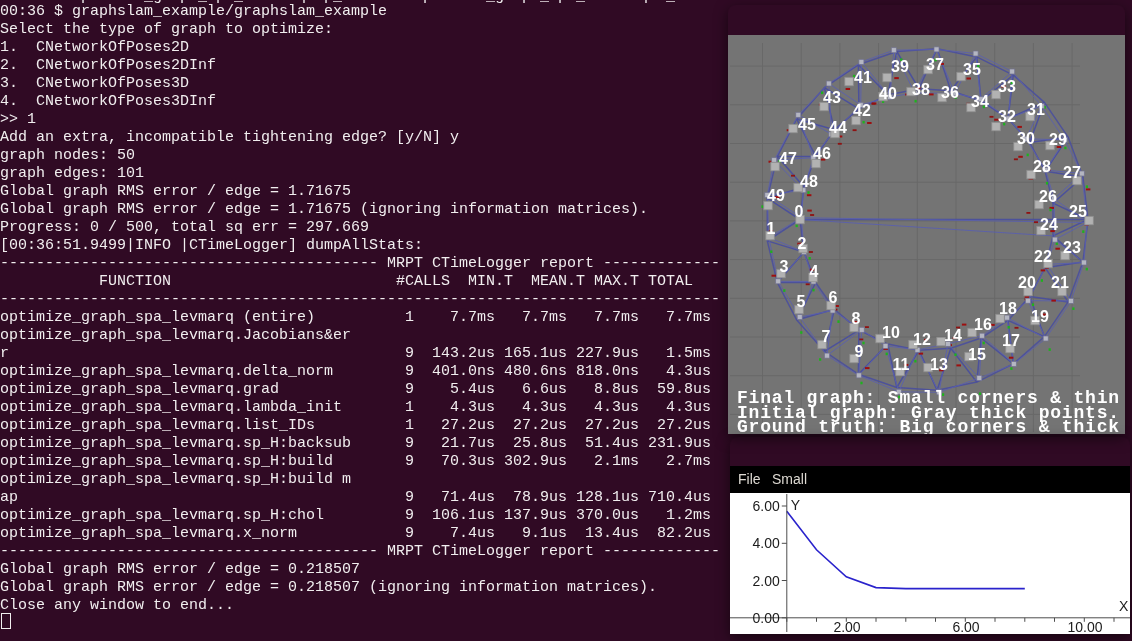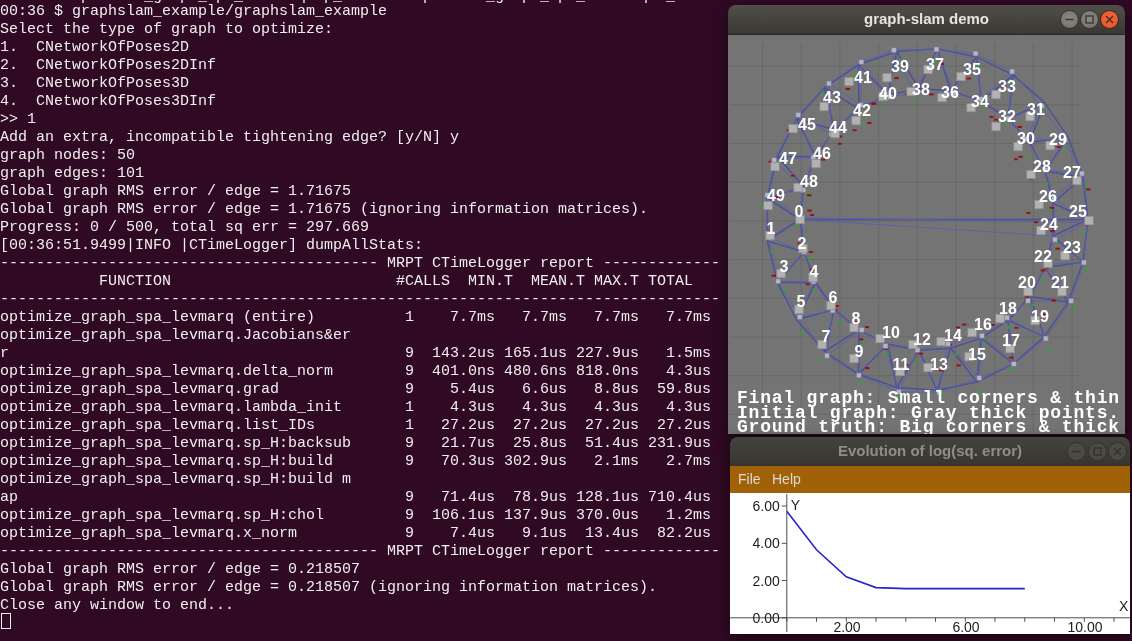--- a/index.html
+++ b/index.html
@@ -11,21 +11,21 @@
 .tbar { position:absolute; left:0; top:0; width:100%; height:29.5px; border-radius:8px 8px 0 0;
   background:linear-gradient(#524f49,#3a3833); border-bottom:1px solid #282622; }
 .ttext { position:absolute; width:100%; text-align:center; top:5px; font-size:15px; font-weight:bold; }
 .btn { position:absolute; width:19px; height:19px; border-radius:50%; top:5px; }
 #w1 { left:728px; top:5px; width:397px; height:429px; }
 #w1c { position:absolute; left:0; top:29.5px; width:397px; height:399.5px; background:#747474; overflow:hidden; }
 #w1txt { position:absolute; left:9px; top:356.5px; font-family:"Liberation Mono",monospace;
   font-weight:bold; font-size:18px; line-height:14.7px; letter-spacing:0.8px; color:#ffffff; white-space:pre; }
 #w2 { left:730px; top:437px; width:400px; height:197px; }
 #w2 .tbar { height:29px; background:linear-gradient(#45433e,#37352f); border-bottom:none; }
-#menubar { position:absolute; left:0; top:29px; width:100%; height:27px; background:#a16207;
+#menubar { position:absolute; left:0; top:29px; width:100%; height:27px; background:#000000;
   color:#dedad3; font-size:14px; line-height:27px; }
 #menubar span.m1 { position:absolute; left:8px; }
 #menubar span.m2 { position:absolute; left:42px; }
 #plot { position:absolute; left:0; top:56px; width:400px; height:141px; background:#ffffff; }
 .ic { position:absolute; left:0; top:0; }
 </style></head>
 <body>
 <pre id="term"><span style="position:relative; top:3px">        optimize_graph_spa_levmarq.sp_H:build optimize_graph_spa_levmarq.x_</span>
 00:36 $ graphslam_example/graphslam_example
 Select the type of graph to optimize:
@@ -57,38 +57,20 @@
 ap                                           9   71.4us  78.9us 128.1us 710.4us
 optimize_graph_spa_levmarq.sp_H:chol         9  106.1us 137.9us 370.0us   1.2ms
 optimize_graph_spa_levmarq.x_norm            9    7.4us   9.1us  13.4us  82.2us
 ------------------------------------------ MRPT CTimeLogger report -------------
 Global graph RMS error / edge = 0.218507
 Global graph RMS error / edge = 0.218507 (ignoring information matrices).
 Close any window to end...</pre>
 <div id="cursor"></div>
 
 <div class="win" id="w1">
-  <div class="tbar">
-    <div class="ttext" style="color:#e8e4dc;">graph-slam demo</div>
-    <div class="btn" style="left:331.5px; background:radial-gradient(circle at 50% 42%,#8d8a83,#716e67); border:1px solid #36342f;">
-      <svg class="ic" width="17" height="17">
-          <line x1="4.5" y1="8.5" x2="12.5" y2="8.5" stroke="#3c3a35" stroke-width="1.6"></line>
-        </svg>
-      </div>
-    <div class="btn" style="left:352px; background:radial-gradient(circle at 50% 42%,#8d8a83,#716e67); border:1px solid #36342f;">
-      <svg class="ic" width="17" height="17">
-          <rect x="5" y="5" width="7" height="7" fill="none" stroke="#3c3a35" stroke-width="1.4"></rect>
-        </svg>
-      </div>
-    <div class="btn" style="left:371.5px; background:radial-gradient(circle at 50% 42%,#f4693f,#e9511f); border:1px solid #3a2a20;">
-      <svg class="ic" width="17" height="17">
-          <path d="M5 5 L12 12 M12 5 L5 12" stroke="#4a3420" stroke-width="1.7"></path>
-        </svg>
-      </div>
-  </div>
   <div id="w1c">
     <svg width="397" height="400" font-family="Liberation Sans,sans-serif">
 <line x1="34.5" y1="8" x2="34.5" y2="397" stroke="#686868" stroke-width="1"></line>
 <line x1="73.2" y1="8" x2="73.2" y2="397" stroke="#686868" stroke-width="1"></line>
 <line x1="111.9" y1="8" x2="111.9" y2="397" stroke="#686868" stroke-width="1"></line>
 <line x1="150.6" y1="8" x2="150.6" y2="397" stroke="#686868" stroke-width="1"></line>
 <line x1="189.3" y1="8" x2="189.3" y2="397" stroke="#686868" stroke-width="1"></line>
 <line x1="228.0" y1="8" x2="228.0" y2="397" stroke="#686868" stroke-width="1"></line>
 <line x1="266.7" y1="8" x2="266.7" y2="397" stroke="#686868" stroke-width="1"></line>
 <line x1="305.4" y1="8" x2="305.4" y2="397" stroke="#686868" stroke-width="1"></line>
@@ -582,41 +564,23 @@
 <text x="81.0" y="152.0" text-anchor="middle" font-size="16" font-weight="bold" fill="#ffffff">48</text>
 <text x="48.0" y="166.0" text-anchor="middle" font-size="16" font-weight="bold" fill="#ffffff">49</text>
     </svg>
     <div id="w1txt">Final graph: Small corners &amp; thin edges
 Initial graph: Gray thick points.
 Ground truth: Big corners &amp; thick edges</div>
   </div>
 </div>
 
 <div class="win" id="w2">
-  <div class="tbar">
-    <div class="ttext" style="color:#918d85;">Evolution of log(sq. error)</div>
-    <div class="btn" style="left:337px; top:4.5px; background:#4c4a45; border:1px solid #353330;">
-      <svg class="ic" width="17" height="17">
-          <line x1="4.5" y1="8.5" x2="12.5" y2="8.5" stroke="#33312d" stroke-width="1.6"></line>
-        </svg>
-      </div>
-    <div class="btn" style="left:357.5px; top:4.5px; background:#4c4a45; border:1px solid #353330;">
-      <svg class="ic" width="17" height="17">
-          <rect x="5" y="5" width="7" height="7" fill="none" stroke="#33312d" stroke-width="1.4"></rect>
-        </svg>
-      </div>
-    <div class="btn" style="left:377.5px; top:4.5px; background:#4c4a45; border:1px solid #353330;">
-      <svg class="ic" width="17" height="17">
-          <path d="M5 5 L12 12 M12 5 L5 12" stroke="#33312d" stroke-width="1.5"></path>
-        </svg>
-      </div>
-  </div>
   <div id="menubar">
       <span class="m1">File</span>
-      <span class="m2">Help</span>
+      <span class="m2">Small</span>
     </div>
   <div id="plot">
     <svg width="400" height="141" font-family="Liberation Sans,sans-serif">
 <polyline points="56.8,18.2 86.5,56.8 116.3,83.8 146.0,94.6 175.8,95.6 205.5,95.6 235.3,95.6 265.0,95.6 294.8,95.6" fill="none" stroke="#2a23cc" stroke-width="1.6"></polyline>
 <line x1="56.8" y1="1" x2="56.8" y2="139" stroke="#4d4d4d" stroke-width="1"></line>
 <line x1="0" y1="124.8" x2="400" y2="124.8" stroke="#4d4d4d" stroke-width="1"></line>
 <line x1="56.8" y1="124.8" x2="56.8" y2="128.8" stroke="#4d4d4d" stroke-width="1"></line>
 <line x1="86.5" y1="124.8" x2="86.5" y2="128.8" stroke="#4d4d4d" stroke-width="1"></line>
 <line x1="116.3" y1="124.8" x2="116.3" y2="128.8" stroke="#4d4d4d" stroke-width="1"></line>
 <line x1="146.0" y1="124.8" x2="146.0" y2="128.8" stroke="#4d4d4d" stroke-width="1"></line>

